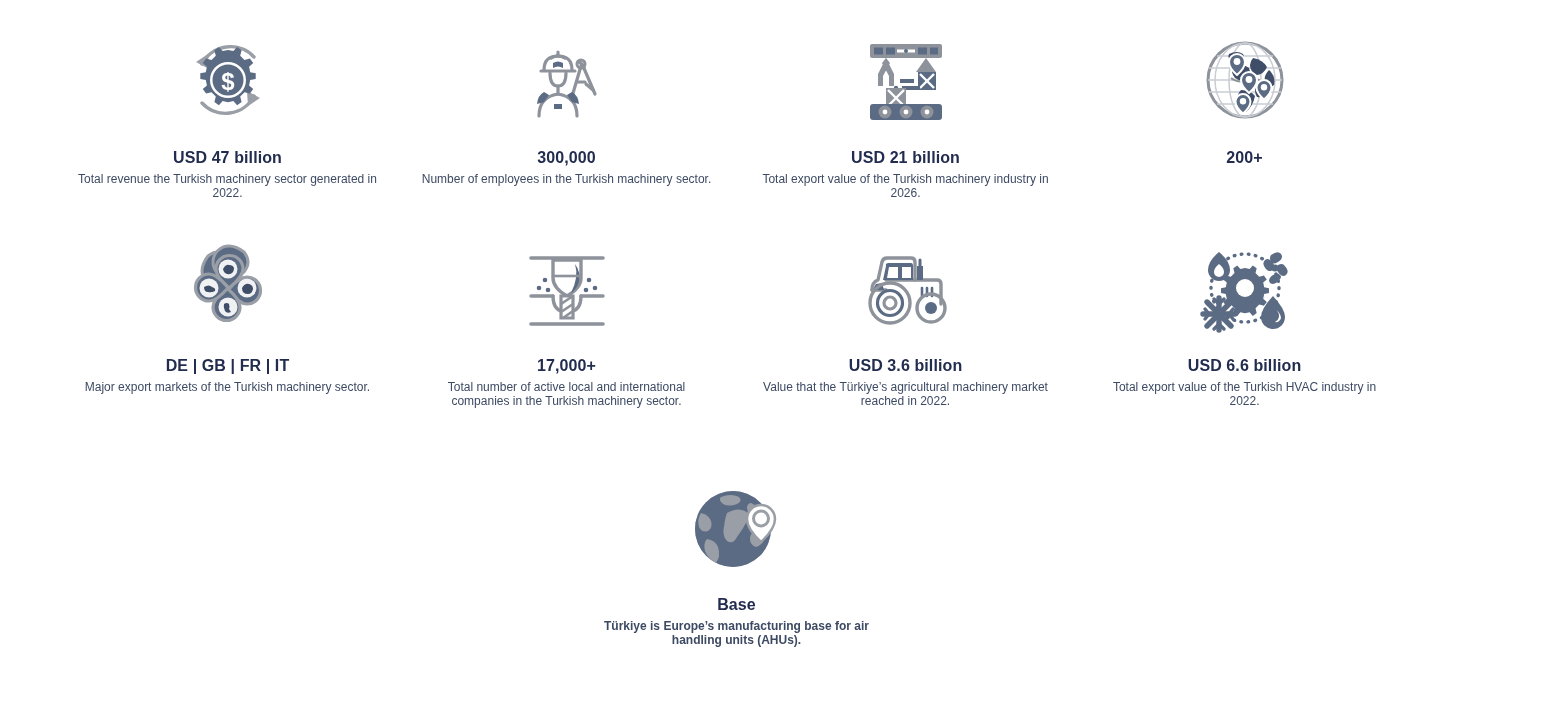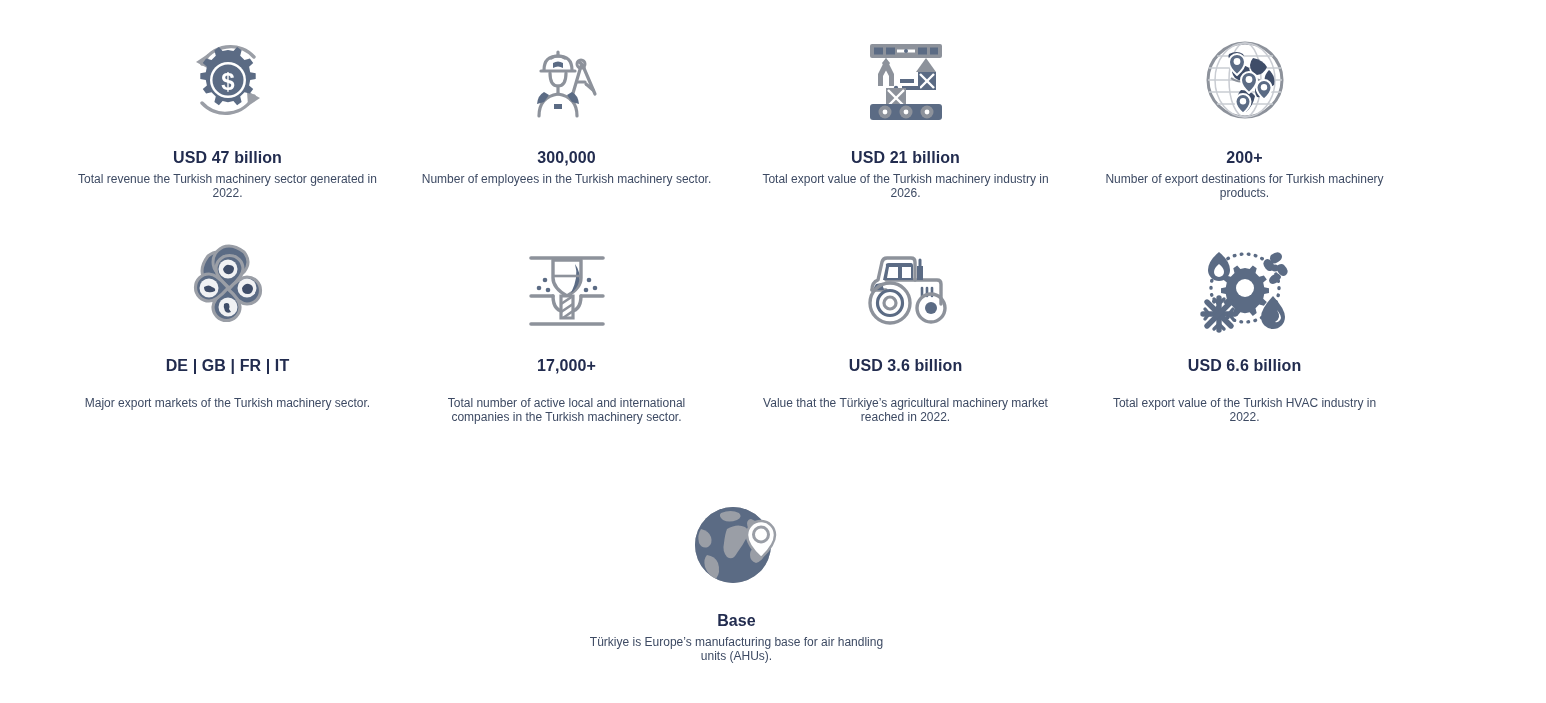--- a/index.html
+++ b/index.html
@@ -67,22 +67,22 @@
   }
 
   .stat-desc {
     font-size: 12px;
     line-height: 1.17;
     color: #3d4a63;
     margin: 0;
     max-width: 300px;
   }
 
-  .row-2 .stat-desc { max-width: 290px; margin-top: 16px; }
-  .row-3 .stat-desc { max-width: 300px; }
+  .row-2 .stat-desc { max-width: 290px; }
+  .row-3 .stat-desc { max-width: 300px; font-weight: bold; }
 </style>
 </head>
 <body>
 
 <div class="stats-grid">
 
   <div class="stats-row row-1">
 
     <div class="stat-card">
       <div class="stat-icon">
@@ -201,21 +201,20 @@
             <path d="M54 42 a8 8 0 0 1 8 8 q0 6 -8 13 q-8-7 -8-13 a8 8 0 0 1 8-8z" fill="#5b6b84" stroke="#ffffff" stroke-width="2"></path>
             <circle cx="54" cy="49.5" r="3.4" fill="#ffffff"></circle>
             <path d="M69 50 a7.5 7.5 0 0 1 7.5 7.5 q0 5.5 -7.5 12 q-7.5-6.5 -7.5-12 a7.5 7.5 0 0 1 7.5-7.5z" fill="#5b6b84" stroke="#ffffff" stroke-width="2"></path>
             <circle cx="69" cy="57.2" r="3.2" fill="#ffffff"></circle>
             <path d="M48 64 a7.5 7.5 0 0 1 7.5 7.5 q0 5.5 -7.5 12 q-7.5-6.5 -7.5-12 a7.5 7.5 0 0 1 7.5-7.5z" fill="#5b6b84" stroke="#ffffff" stroke-width="2"></path>
             <circle cx="48" cy="71.2" r="3.2" fill="#ffffff"></circle>
           </g>
         </svg>
       </div>
       <div class="stat-value">200+</div>
-      <div class="stat-desc">Number of export destinations for Turkish machinery products.</div>
     </div>
   </div>
 
   <div class="stats-row row-2">
 
     <div class="stat-card">
       <div class="stat-icon">
         <svg width="100" height="100" viewBox="0 0 100 100">
           <g fill="#5b6b84" stroke="#9a9ea6" stroke-width="3">
             <path d="M50 50 q-6-8 -6-15 a16 16 0 0 1 32 0 q0 7 -6 15 q-10 8 -20 0z" transform="rotate(180 50 34)"></path>

